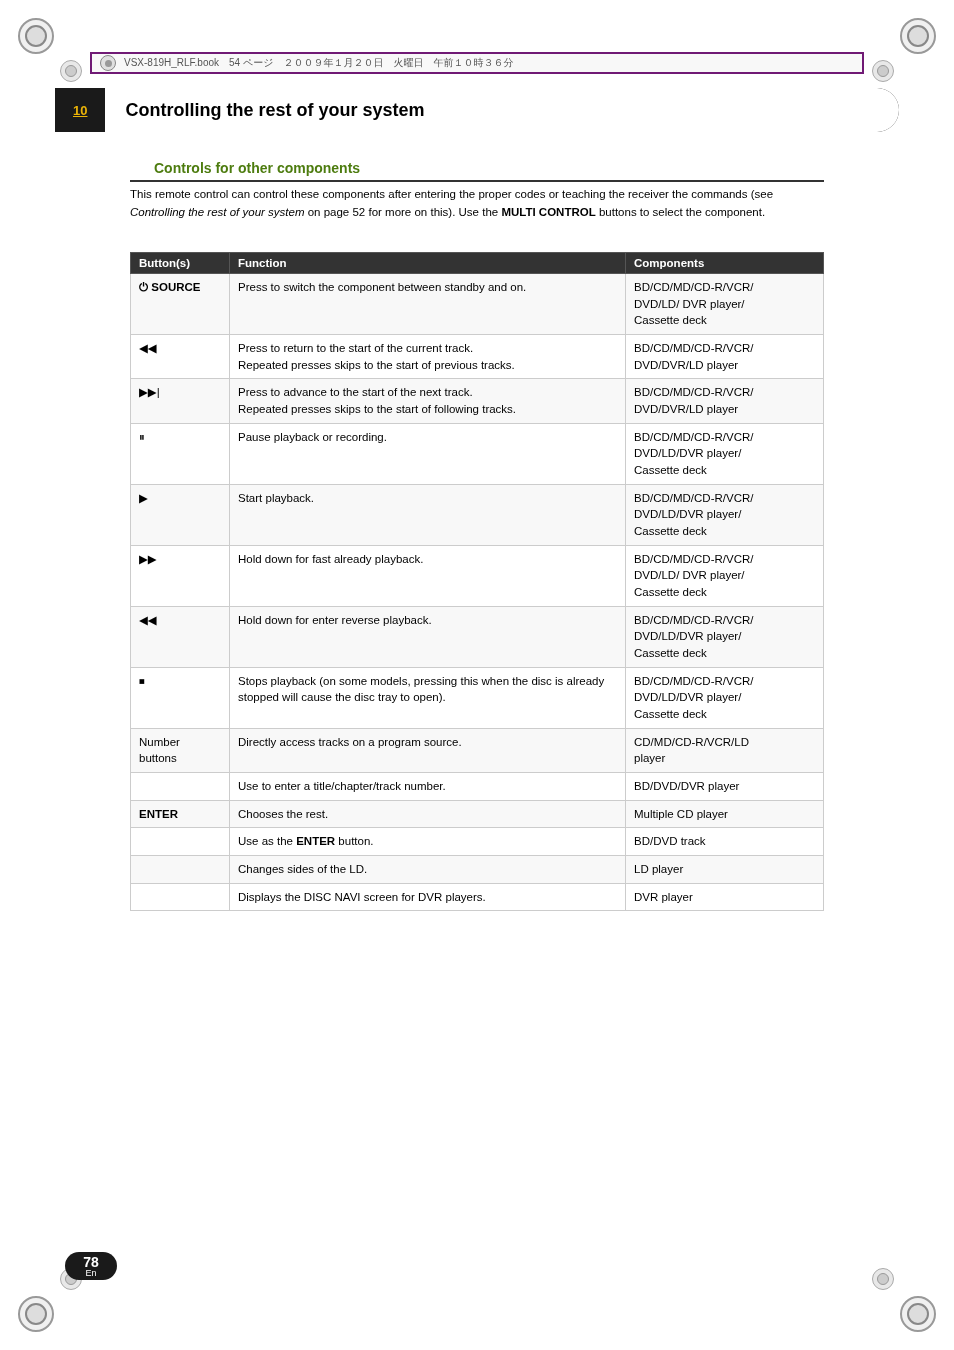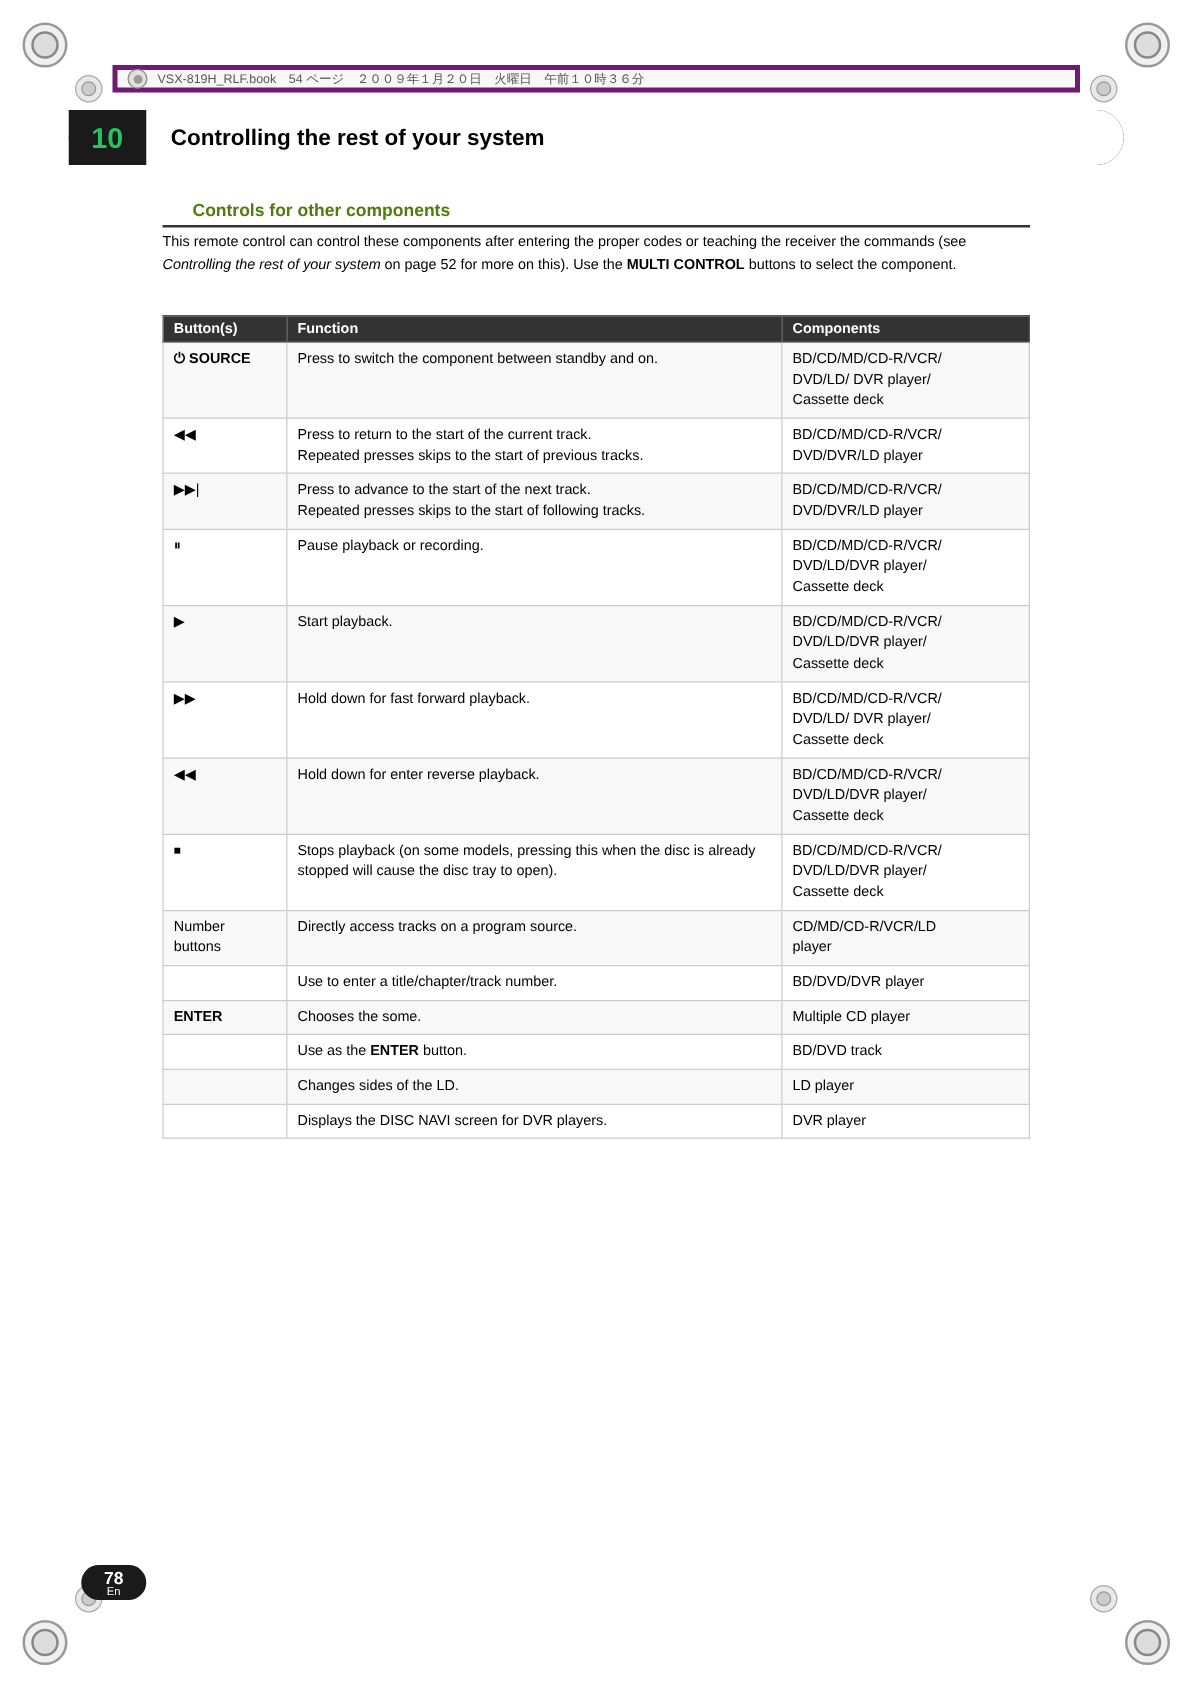--- a/index.html
+++ b/index.html
@@ -63,21 +63,21 @@
     .icorner-bl { bottom: 60px; left: 60px; }
     .icorner-br { bottom: 60px; right: 60px; }
 
     
     .header-bar {
       position: absolute;
       top: 52px;
       left: 90px;
       right: 90px;
       height: 22px;
-      border: 4px solid #701a75;
+      border: 2px solid #701a75;
       background: #f8f8f8;
       display: flex;
       align-items: center;
       padding: 0 8px;
       font-size: 10px;
       color: #555;
     }
     .header-bar-target {
       width: 16px;
       height: 16px;
@@ -105,27 +105,28 @@
       left: 55px;
       right: 55px;
       height: 44px;
       background: #1a1a1a;
       border-radius: 22px;
       display: flex;
       align-items: center;
     }
     .chapter-number {
       background: #1a1a1a;
-      color: #22c55e;
-      font-size: 23px;
+      color: #eab308;
+      font-size: 13px;
       font-weight: bold;
       padding: 0 18px;
       display: flex;
       align-items: center;
       height: 100%;
+      text-decoration: underline;
     }
     .chapter-title {
       flex: 1;
       background: #fff;
       height: 100%;
       border-radius: 0 22px 22px 0;
       display: flex;
       align-items: center;
       padding-left: 20px;
       font-size: 18px;
@@ -291,21 +292,21 @@
       </tr>
       <tr>
         <td style="white-space: pre-line;">▶</td>
         <td style="white-space: pre-line;">Start playback.</td>
         <td style="white-space: pre-line;">BD/CD/MD/CD-R/VCR/
 DVD/LD/DVR player/
 Cassette deck</td>
       </tr>
       <tr>
         <td style="white-space: pre-line;">▶▶</td>
-        <td style="white-space: pre-line;">Hold down for fast forward playback.</td>
+        <td style="white-space: pre-line;">Hold down for fast already playback.</td>
         <td style="white-space: pre-line;">BD/CD/MD/CD-R/VCR/
 DVD/LD/ DVR player/
 Cassette deck</td>
       </tr>
       <tr>
         <td style="white-space: pre-line;">◀◀</td>
         <td style="white-space: pre-line;">Hold down for enter reverse playback.</td>
         <td style="white-space: pre-line;">BD/CD/MD/CD-R/VCR/
 DVD/LD/DVR player/
 Cassette deck</td>
@@ -324,21 +325,21 @@
         <td style="white-space: pre-line;">CD/MD/CD-R/VCR/LD
 player</td>
       </tr>
       <tr>
         <td style="white-space: pre-line;"></td>
         <td style="white-space: pre-line;">Use to enter a title/chapter/track number.</td>
         <td style="white-space: pre-line;">BD/DVD/DVR player</td>
       </tr>
       <tr>
         <td><strong>ENTER</strong></td>
-        <td style="white-space: pre-line;">Chooses the some.</td>
+        <td style="white-space: pre-line;">Chooses the rest.</td>
         <td style="white-space: pre-line;">Multiple CD player</td>
       </tr>
       <tr>
         <td style="white-space: pre-line;"></td>
         <td>Use as the <strong>ENTER</strong> button.</td>
         <td style="white-space: pre-line;">BD/DVD track</td>
       </tr>
       <tr>
         <td style="white-space: pre-line;"></td>
         <td style="white-space: pre-line;">Changes sides of the LD.</td>

